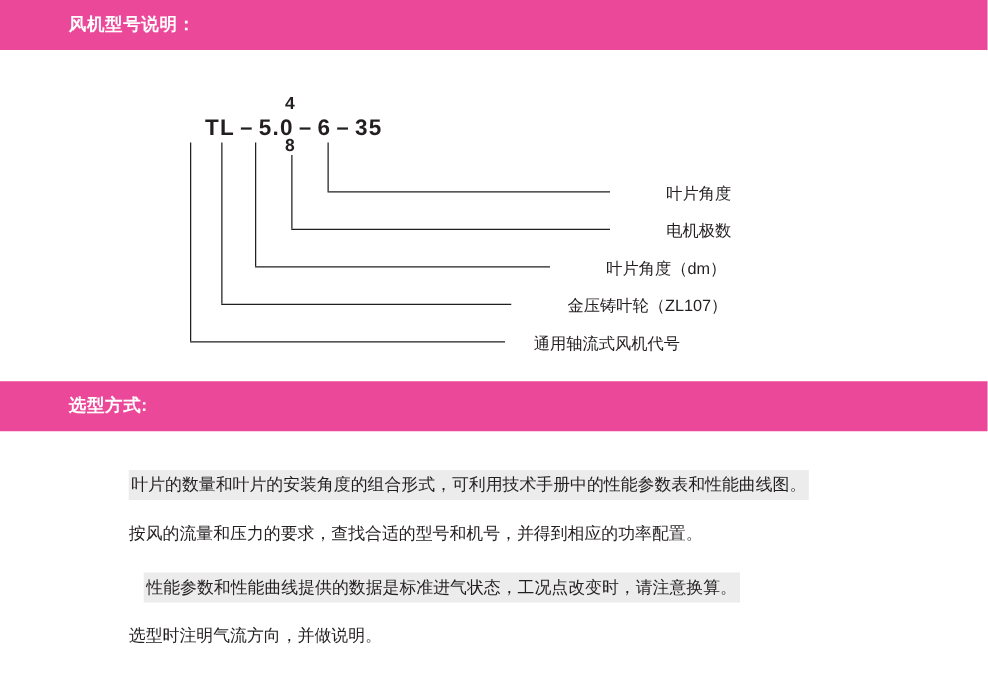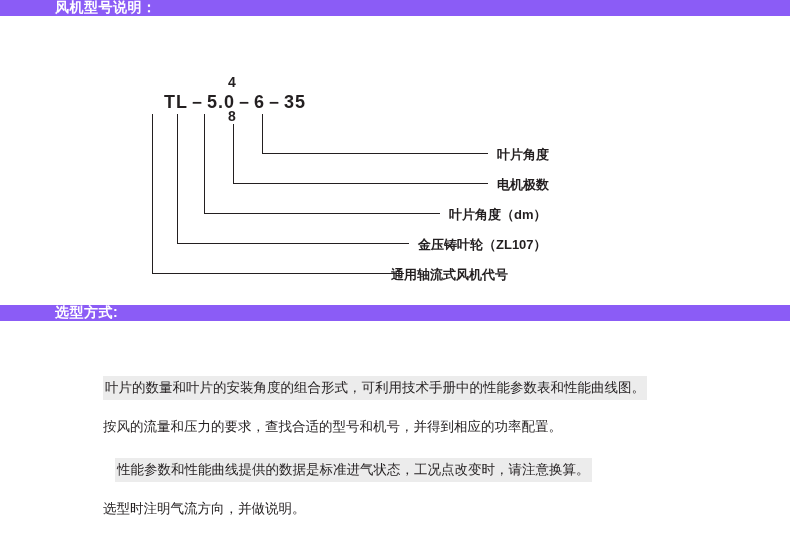--- a/index.html
+++ b/index.html
@@ -14,22 +14,22 @@
     color: #231f20;
     position: relative;
     overflow: hidden;
   }
 
   
   .section-bar {
     position: absolute;
     left: 0;
     width: 790px;
-    height: 16px;
-    background: #8b5cf6;
+    height: 40px;
+    background: #ec4899;
     display: flex;
     align-items: center;
   }
   .section-bar .bar-title {
     color: #ffffff;
     font-size: 14px;
     font-weight: bold;
     letter-spacing: 0.5px;
     padding-left: 55px;
   }
@@ -76,23 +76,24 @@
   }
   .hline {
     position: absolute;
     height: 1px;
     background: #231f20;
   }
 
   .label {
     position: absolute;
     font-size: 13px;
-    font-weight: bold;
+    font-weight: normal;
     color: #231f20;
     white-space: nowrap;
+    margin-left: 36px;
   }
 
   
   .select-block {
     position: absolute;
     left: 0;
     top: 333px;
     width: 790px;
     height: 206px;
   }

